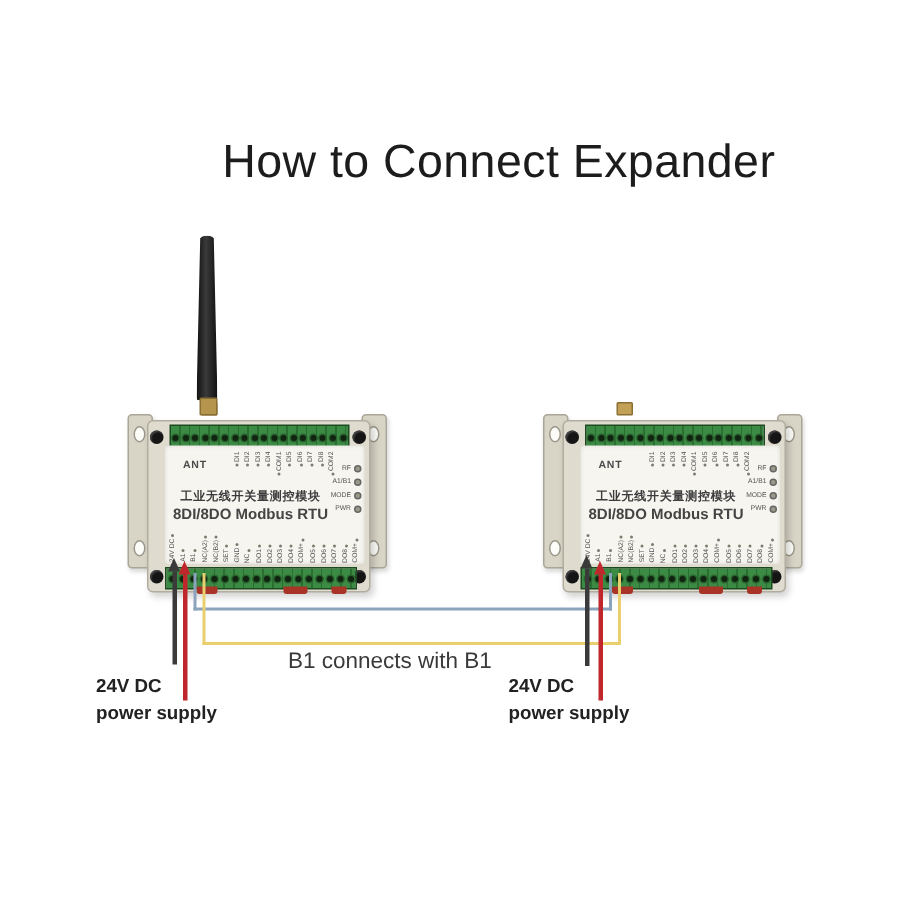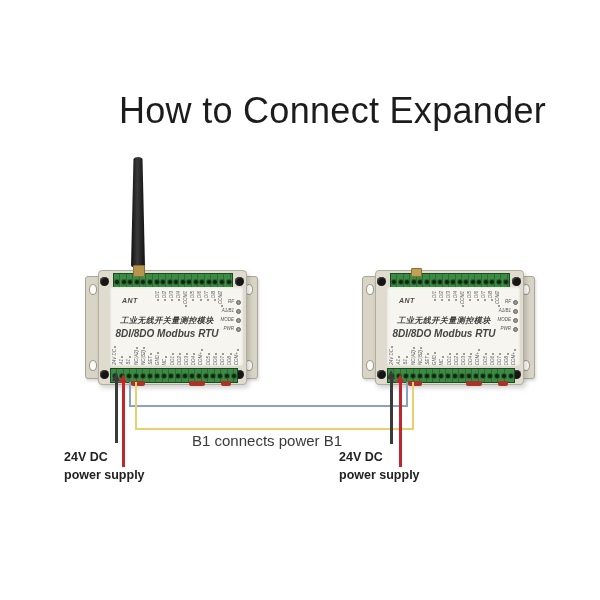--- a/index.html
+++ b/index.html
@@ -1,32 +1,32 @@
 <!DOCTYPE html>
 <html><head>
 <meta charset="utf-8">
 <style>
   html,body{margin:0;padding:0;background:#fff;}
   .canvas{position:relative;width:600px;height:600px;background:#ffffff;overflow:hidden;
           font-family:"Liberation Sans", sans-serif;}
   .title{position:absolute;top:90px;left:65px;width:535px;text-align:center;
-         font-size:36px;color:#1c1c1c;letter-spacing:.3px;}
+         font-size:31px;color:#1c1c1c;letter-spacing:.3px;}
 
   
   .device{position:absolute;width:173px;height:113px;}
   .pos-left{left:85px;top:270px;}
   .pos-right{left:362px;top:270px;}
   .ear{position:absolute;top:6px;height:101px;width:15px;background:#d8d4c6;
        border:1px solid #aaa698;border-radius:3px;box-shadow:1px 2px 3px rgba(0,0,0,.15);}
   .ear-left{left:0;} .ear-right{right:0;}
   .ear-hole{position:absolute;left:3px;width:6px;height:9px;background:#fcfcf9;
             border:1px solid #9b978a;border-radius:50%;}
   .ear-hole.hole-top{top:7px;} .ear-hole.hole-bottom{top:83px;}
-  .dev-body{position:absolute;left:13px;top:0;width:147px;height:113px;background:#dfdbce;
-            border:1px solid #b1ad9f;border-radius:4px;box-shadow:2px 3px 5px rgba(0,0,0,.18);font-style:italic;}
+  .dev-body{position:absolute;left:13px;top:10px;width:147px;height:113px;background:#dfdbce;
+            border:1px solid #b1ad9f;border-radius:4px;box-shadow:2px 3px 5px rgba(0,0,0,.18);}
   .strip{position:absolute;border:1px solid #1c4a20;display:flex;align-items:center;
          justify-content:space-around;
          background:repeating-linear-gradient(90deg,#3c8b44 0 5.5px,#2a6e31 5.5px 6.5px);}
   .strip-top{left:14px;top:2px;width:118px;height:16px;}
   .strip-bottom{left:11px;top:97px;width:126px;height:13px;}
   .tdot{width:4px;height:4px;background:#10240f;border-radius:50%;box-shadow:0 0 0 1px #2a6330;}
   .screw{position:absolute;width:9px;height:9px;background:#151515;border-radius:50%;
          box-shadow:inset 1px 1px 1px #444;}
   .screw-tl{left:1px;top:6px;} .screw-tr{right:2px;top:6px;}
   .screw-bl{left:1px;top:99px;} .screw-br{right:2px;top:99px;}
@@ -495,21 +495,21 @@
   <div class="arrow-up arrow-black" style="left:112px;top:372px;"></div>
   <div class="wire" style="left: 115px; top: 381px; width: 3px; height: 62px; background: rgb(58, 58, 58);"></div>
   <div class="arrow-up arrow-red" style="left:119px;top:374px;"></div>
   <div class="wire" style="left: 122px; top: 383px; width: 3px; height: 84px; background: rgb(192, 39, 45);"></div>
 
   <div class="arrow-up arrow-black" style="left:387px;top:370px;"></div>
   <div class="wire" style="left: 390px; top: 379px; width: 3px; height: 65px; background: rgb(58, 58, 58);"></div>
   <div class="arrow-up arrow-red" style="left:396px;top:374px;"></div>
   <div class="wire" style="left: 399px; top: 383px; width: 3px; height: 84px; background: rgb(192, 39, 45);"></div>
 
-  <div class="conn-label" style="left:192px;top:432px;">B1 connects power B1</div>
+  <div class="conn-label" style="left:192px;top:432px;">B1 connects with B1</div>
 
   <div class="pwr-label" style="left:64px;top:448px;">
     <div>24V DC</div>
     <div>power supply</div>
   </div>
   <div class="pwr-label" style="left:339px;top:448px;">
     <div>24V DC</div>
     <div>power supply</div>
   </div>
 

